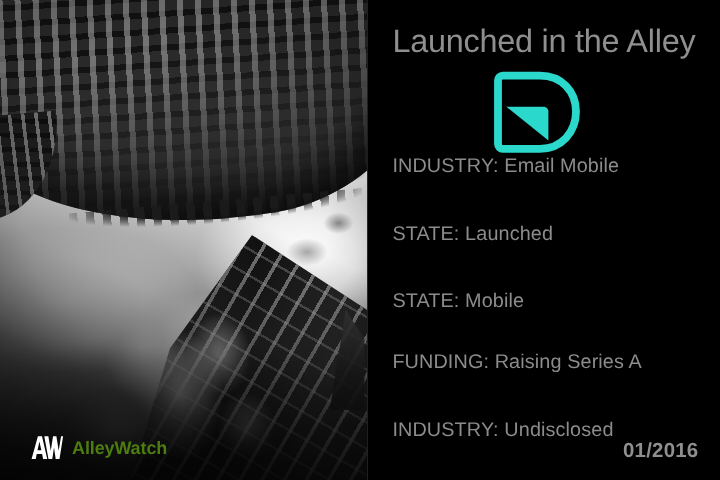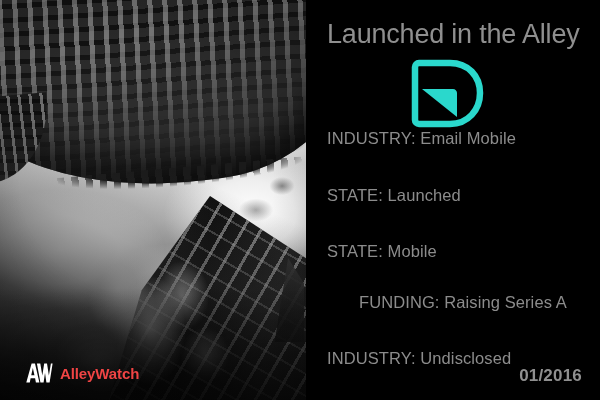--- a/index.html
+++ b/index.html
@@ -172,21 +172,21 @@
     position: absolute;
     left: 24px;
     bottom: 17px;
     display: flex;
     align-items: center;
     gap: 7px;
     z-index: 5;
   }
   #aw-mark { display: block; }
   #aw-wordmark {
-    color: #ef4444;
+    color: #4d7c0f;
     font-size: 15px;
     font-weight: bold;
     letter-spacing: -0.1px;
     line-height: 1;
     white-space: nowrap;
   }
 
   
   #info-panel {
     position: absolute;
@@ -222,21 +222,21 @@
     right: 10px;
   }
   .fact {
     font-size: 16.5px;
     color: #8c8c8c;
     letter-spacing: 0.1px;
     white-space: nowrap;
     line-height: 1;
   }
   .fact.gap-small { margin-top: 40px; }
-  .fact.gap-large { margin-top: 34px; margin-left: 32px; }
+  .fact.gap-large { margin-top: 34px; }
 
   #date-stamp {
     position: absolute;
     right: 18px;
     bottom: 14px;
     font-size: 17px;
     color: #8f8f8f;
     letter-spacing: 0.2px;
     font-weight: bold;
   }

